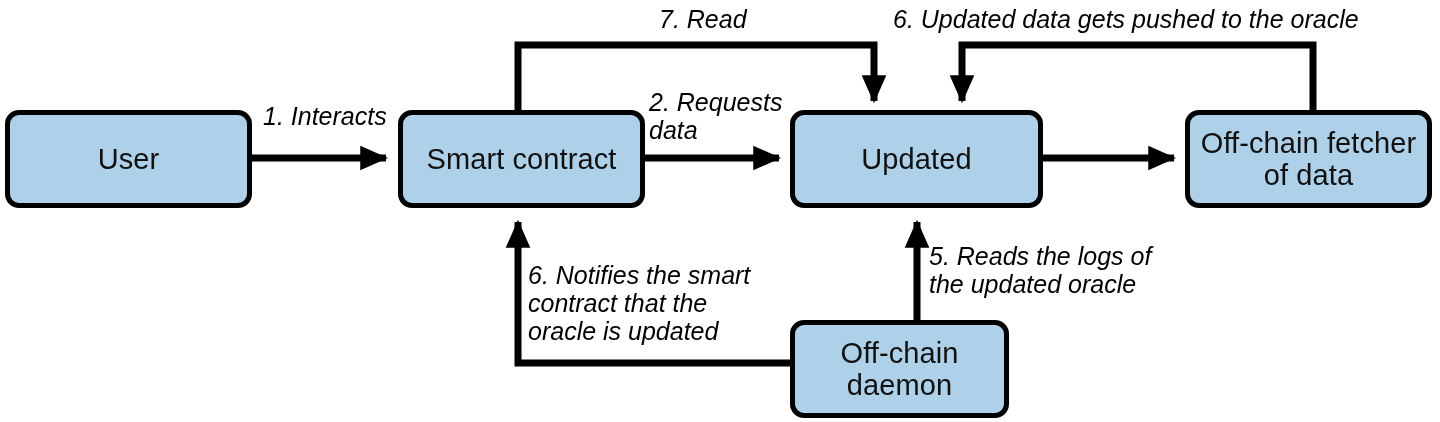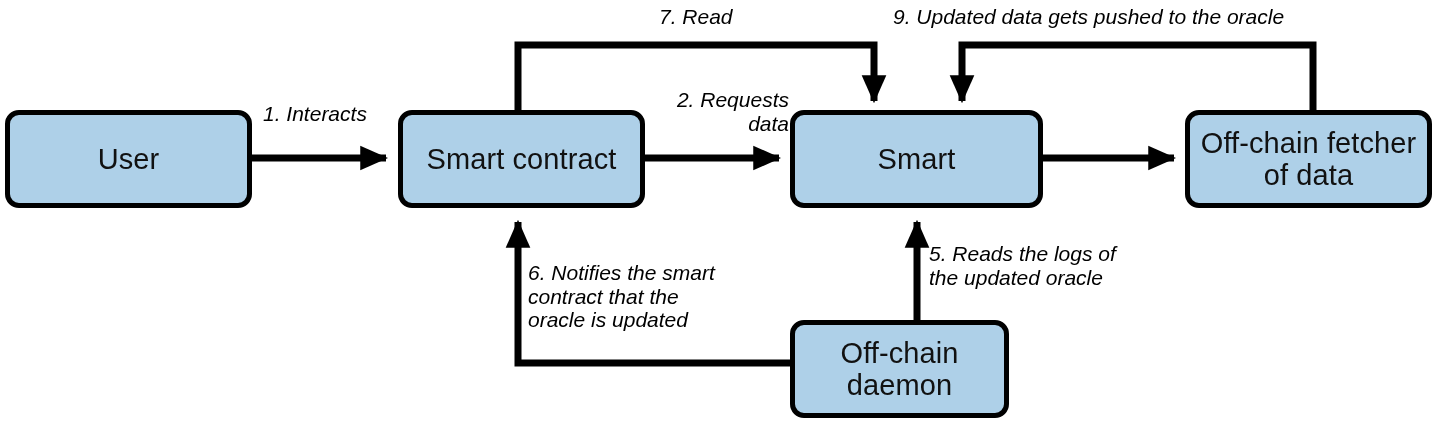--- a/index.html
+++ b/index.html
@@ -41,27 +41,27 @@
     font-family: "Liberation Sans", sans-serif;
   }
   .node-label {
     display: block;
     white-space: pre-line;
     padding: 0 6px;
   }
   .edge-label {
     position: absolute;
     font-style: italic;
-    font-size: 21px;
+    font-size: 25px;
     line-height: 1.12;
     color: #000000;
     white-space: pre-line;
     font-family: "Liberation Sans", sans-serif;
   }
-  .edge-label.center { text-align: right; }
+  .edge-label.center { text-align: left; }
   .edge-label.left { text-align: left; }
 </style>
 </head>
 <body>
 
 <div id="diagram-root">
 
   <svg id="diagram-svg" viewBox="0 0 1440 422" xmlns="http://www.w3.org/2000/svg">
     <defs>
       <marker id="arrow-r" viewBox="0 0 10 10" refX="9.2" refY="5" markerWidth="4.0" markerHeight="4.0" orient="auto-start-reverse">
@@ -100,40 +100,40 @@
 
   <div class="node-box" style="left:5px; top:110px; width:247px; height:98px;">
     <span class="node-label">User</span>
   </div>
 
   <div class="node-box" style="left:398px; top:110px; width:247px; height:98px;">
     <span class="node-label">Smart contract</span>
   </div>
 
   <div class="node-box" style="left:790px; top:110px; width:253px; height:98px;">
-    <span class="node-label">Smart</span>
+    <span class="node-label">Updated</span>
   </div>
 
   <div class="node-box" style="left:1185px; top:110px; width:247px; height:98px;">
     <span class="node-label">Off-chain fetcher
 of data</span>
   </div>
 
   <div class="node-box" style="left:790px; top:320px; width:219px; height:98px;">
     <span class="node-label">Off-chain
 daemon</span>
   </div>
 
   <div class="edge-label left" style="left:263px; top:102px;">1. Interacts</div>
 
   <div class="edge-label center" style="left:649px; top:88px; width:140px;">2. Requests
 data</div>
 
 
-  <div class="edge-label left" style="left:893px; top:5px;">9. Updated data gets pushed to the oracle</div>
+  <div class="edge-label left" style="left:893px; top:5px;">6. Updated data gets pushed to the oracle</div>
 
   <div class="edge-label left" style="left:929px; top:242px;">5. Reads the logs of
 the updated oracle</div>
 
   <div class="edge-label left" style="left:528px; top:250px;margin-top:11px;">6. Notifies the smart
 contract that the
 oracle is updated</div>
 
   <div class="edge-label left" style="left:659px; top:5px;">7. Read</div>
 

